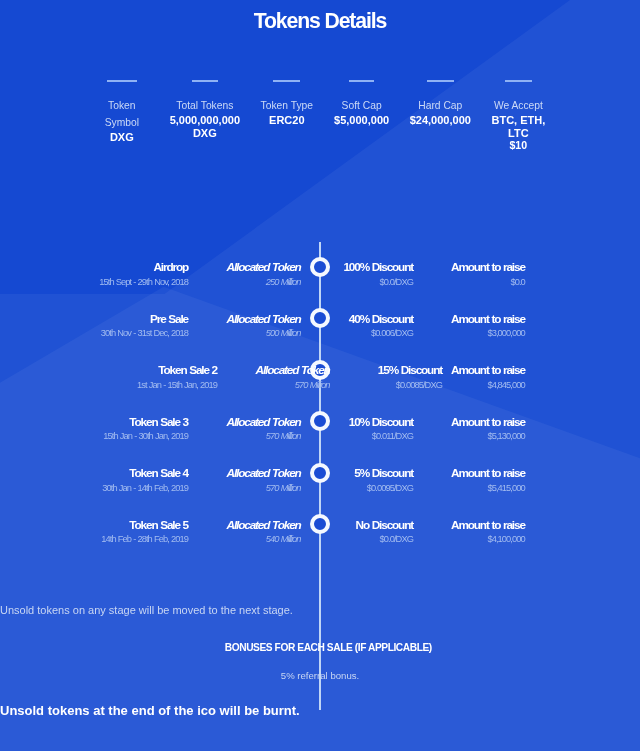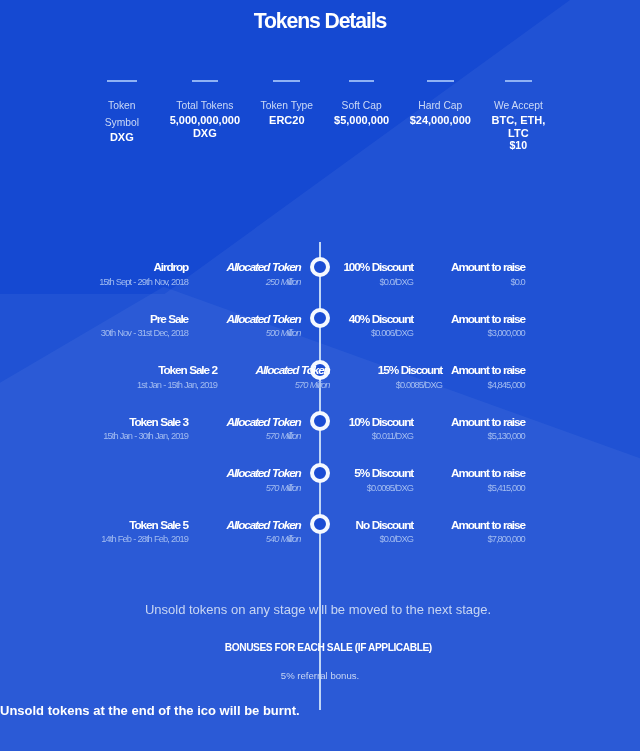--- a/index.html
+++ b/index.html
@@ -57,21 +57,21 @@
   .c1{position:absolute;right:452px;text-align:right;}
   .c2{position:absolute;right:339.4px;text-align:right;font-style:italic;}
   .c3{position:absolute;right:227px;text-align:right;}
   .c4{position:absolute;left:452.2px;text-align:right;}
   .rt{font-size:11.8px;font-weight:bold;color:#ffffff;line-height:12.4px;white-space:nowrap;
       letter-spacing:-1.15px;word-spacing:0.6px;text-indent:-1.15px;}
   .rs{font-size:9.3px;font-weight:normal;color:#a3bcf0;line-height:12.4px;margin-top:2px;white-space:nowrap;
       letter-spacing:-0.92px;word-spacing:0.45px;text-indent:-0.92px;}
 
   
-  .f1{position:absolute;left:0;right:4px;top:603px;text-align:center;font-size:13px;color:#c8d6f3;line-height:14px;}
+  .f1{position:absolute;left:0;right:4px;top:603px;text-align:left;font-size:11px;color:#c8d6f3;line-height:14px;}
   .f2{position:absolute;left:0;right:0;top:641px;text-align:center;font-size:10.2px;font-weight:bold;color:#ffffff;letter-spacing:-0.42px;text-indent:-0.42px;line-height:14px;padding-left:17px;}
   .f3{position:absolute;left:0;right:0;top:669px;text-align:center;font-size:9.6px;color:#c8d6f3;line-height:14px;}
   .f4{position:absolute;left:0;right:0;top:704px;font-size:13px;font-weight:bold;color:#ffffff;line-height:14px;}
 </style>
 </head>
 <body>
 
 <div class="page">
   <div class="bgfx">
         <svg viewBox="0 0 640 751" xmlns="http://www.w3.org/2000/svg">
@@ -192,20 +192,24 @@
           <div class="rt">10% Discount</div>
           <div class="rs">$0.011/DXG</div>
         </div>
         <div class="c4">
           <div class="rt">Amount to raise</div>
           <div class="rs">$5,130,000</div>
         </div>
       </div>
       <div class="tl-dot d5"></div>
       <div class="row r5">
+        <div class="c1">
+          <div class="rt">Token Sale 4</div>
+          <div class="rs">30th Jan - 14th Feb, 2019</div>
+        </div>
         <div class="c2">
           <div class="rt">Allocated Token</div>
           <div class="rs">570 Million</div>
         </div>
         <div class="c3">
           <div class="rt">5% Discount</div>
           <div class="rs">$0.0095/DXG</div>
         </div>
         <div class="c4">
           <div class="rt">Amount to raise</div>
@@ -221,21 +225,21 @@
         <div class="c2">
           <div class="rt">Allocated Token</div>
           <div class="rs">540 Million</div>
         </div>
         <div class="c3">
           <div class="rt">No Discount</div>
           <div class="rs">$0.0/DXG</div>
         </div>
         <div class="c4">
           <div class="rt">Amount to raise</div>
-          <div class="rs">$7,800,000</div>
+          <div class="rs">$4,100,000</div>
         </div>
       </div>
     </div>
 
     <div class="f1">Unsold tokens on any stage will be moved to the next stage.</div>
     <div class="f2">BONUSES FOR EACH SALE (IF APPLICABLE)</div>
     <div class="f3">5% referral bonus.</div>
     <div class="f4">Unsold tokens at the end of the ico will be burnt.</div>
   </div>
 </div>

